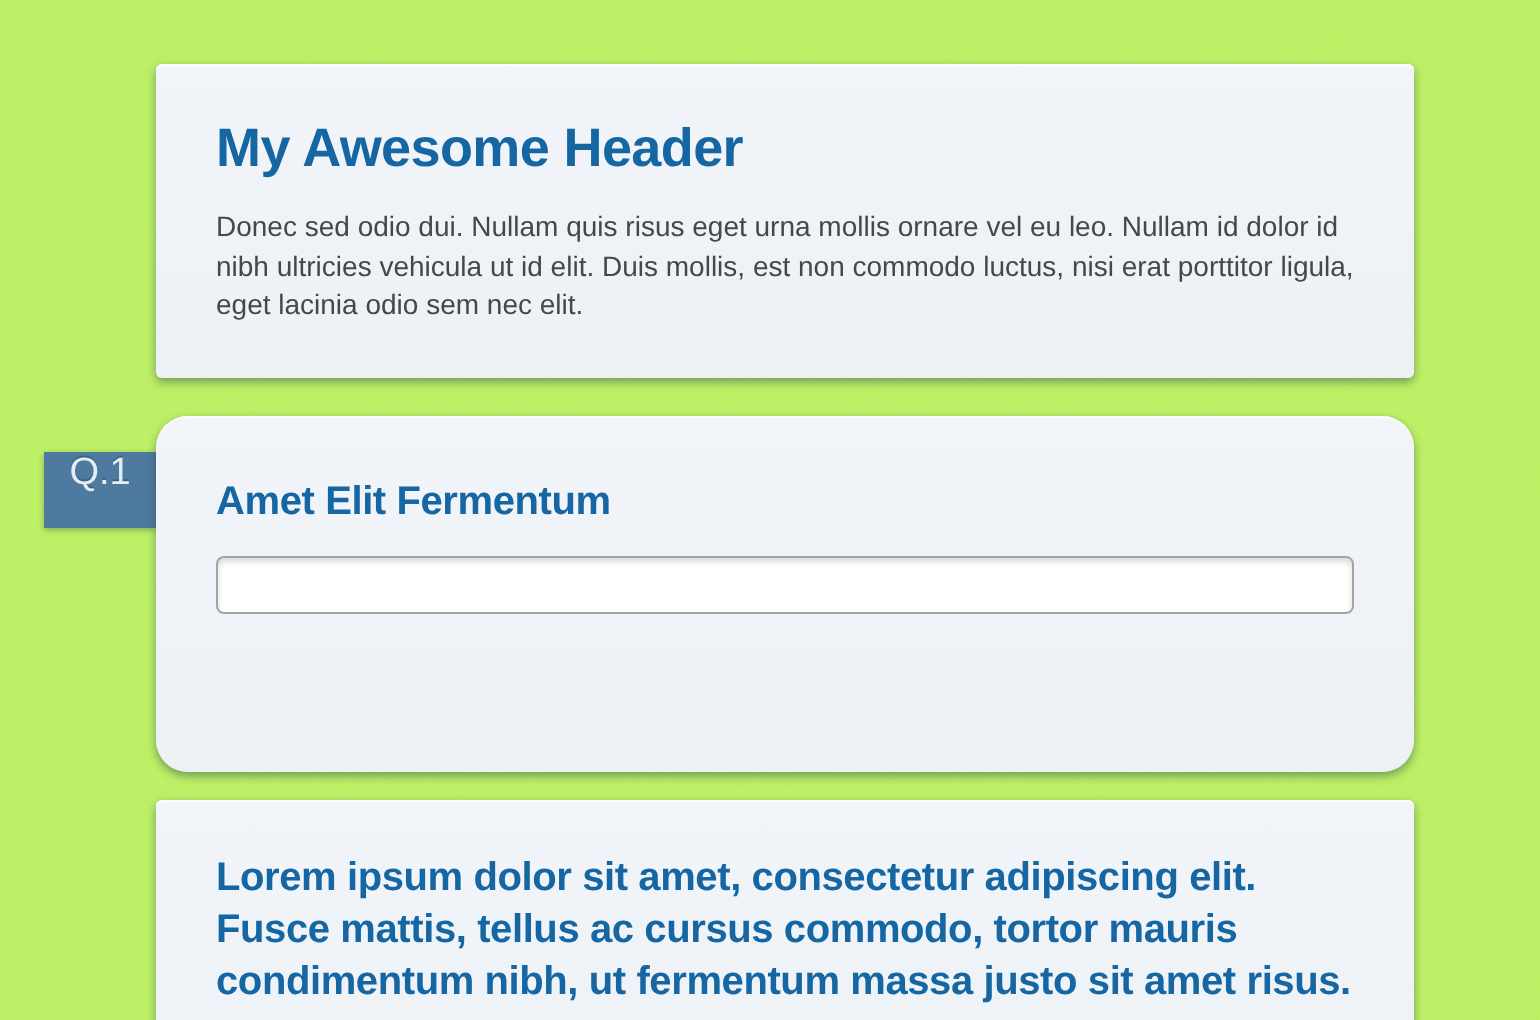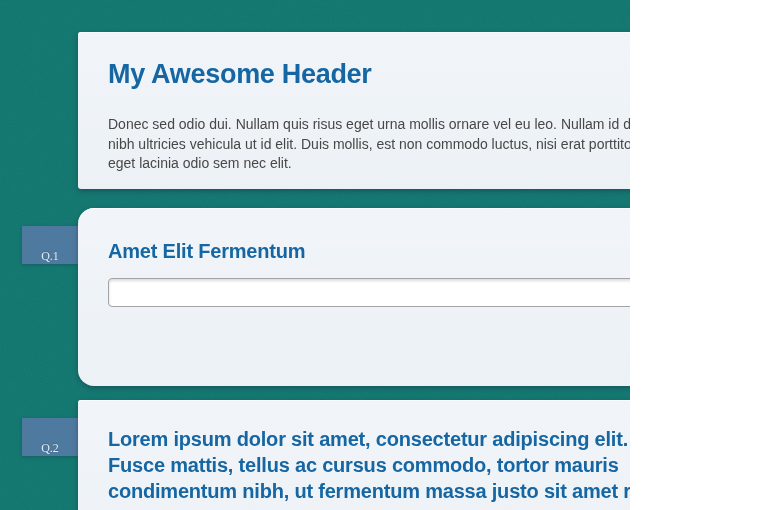--- a/index.html
+++ b/index.html
@@ -7,23 +7,23 @@
     padding: 0;
   }
   body {
     width: 770px;
     height: 510px;
     overflow: hidden;
     font-family: "Liberation Sans", sans-serif;
   }
   .page {
     position: relative;
-    width: 630px;
+    width: 770px;
     height: 510px;
-    background: #0f766e;
+    background: #bef264;
     overflow: hidden;
   }
   .noise-layer {
     position: absolute;
     left: 0;
     top: 0;
     width: 770px;
     height: 510px;
     opacity: 0.5;
     pointer-events: none;
@@ -55,21 +55,21 @@
   }
   .page-title {
     margin: 0;
     font-size: 27px;
     line-height: 1.1;
     font-weight: bold;
     color: #1566a2;
     letter-spacing: -0.3px;
   }
   .header-desc {
-    margin: 25px 0 0 0;
+    margin: 14px 0 0 0;
     font-size: 14px;
     line-height: 1.42;
     color: #474747;
   }
   .question-title {
     margin: 0;
     font-size: 20px;
     line-height: 26px;
     font-weight: bold;
     color: #1566a2;
@@ -99,24 +99,24 @@
   }
   .q-tab {
     position: absolute;
     left: 22px;
     width: 56px;
     height: 38px;
     box-sizing: border-box;
     background: #4f7a9f;
     box-shadow: 0 1px 3px rgba(25,45,70,0.35);
     display: flex;
-    align-items: flex-end;
+    align-items: flex-start;
     justify-content: center;
-    font-family: Liberation Serif, serif;
-    font-size: 12px;
+    font-family: Liberation Sans, sans-serif;
+    font-size: 19px;
     color: #e3edf5;
     text-shadow: 0 -1px 0 rgba(0,0,0,0.2);
   }
   .q-tab-1 { top: 226px; }
   .q-tab-2 { top: 418px; }
 </style>
 </head>
 <body>
 
 <div class="page">
@@ -140,20 +140,17 @@
   </div>
 
   <div class="q-tab q-tab-1">
     <span>Q.1</span>
   </div>
   <div class="card card-q1">
     <h2 class="question-title">Amet Elit Fermentum</h2>
     <input type="text" class="answer-input" value="" style="">
   </div>
 
-  <div class="q-tab q-tab-2">
-    <span>Q.2</span>
-  </div>
   <div class="card card-q2">
     <h2 class="question-title">Lorem ipsum dolor sit amet, consectetur adipiscing elit. Fusce mattis, tellus ac cursus commodo, tortor mauris condimentum nibh, ut fermentum massa justo sit amet risus.</h2>
   </div>
 
 </div>
 
 </body></html>

